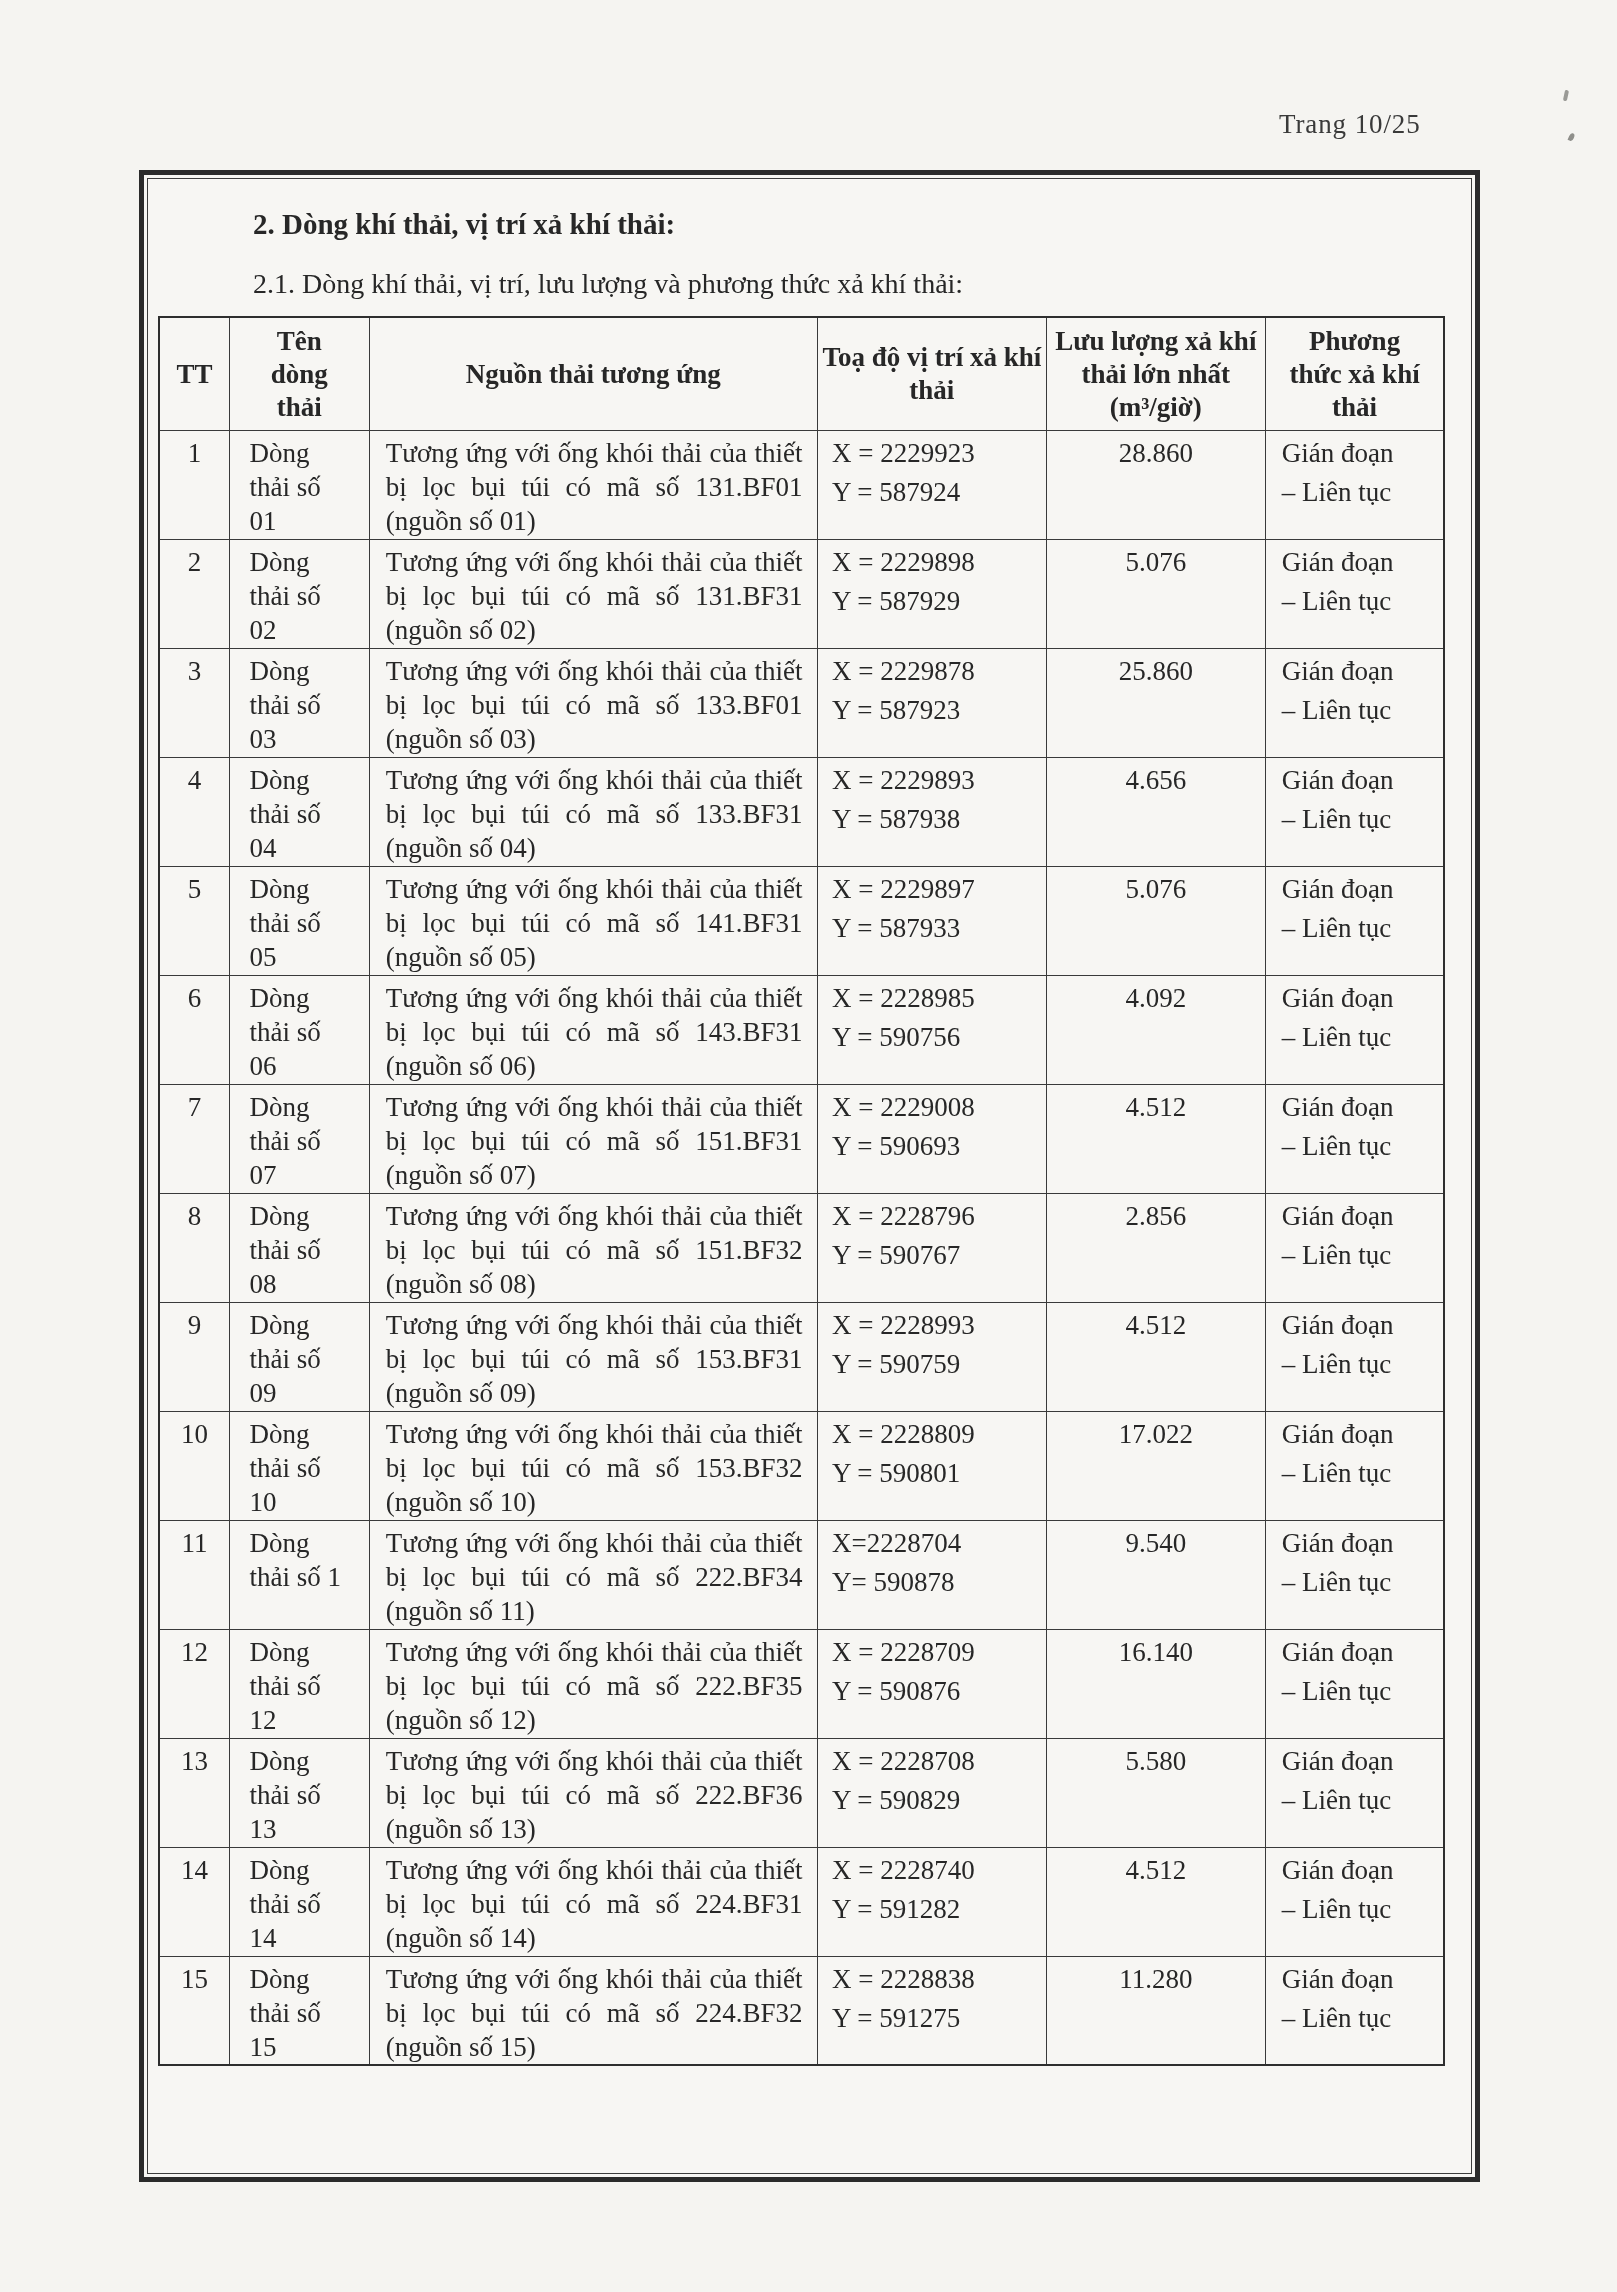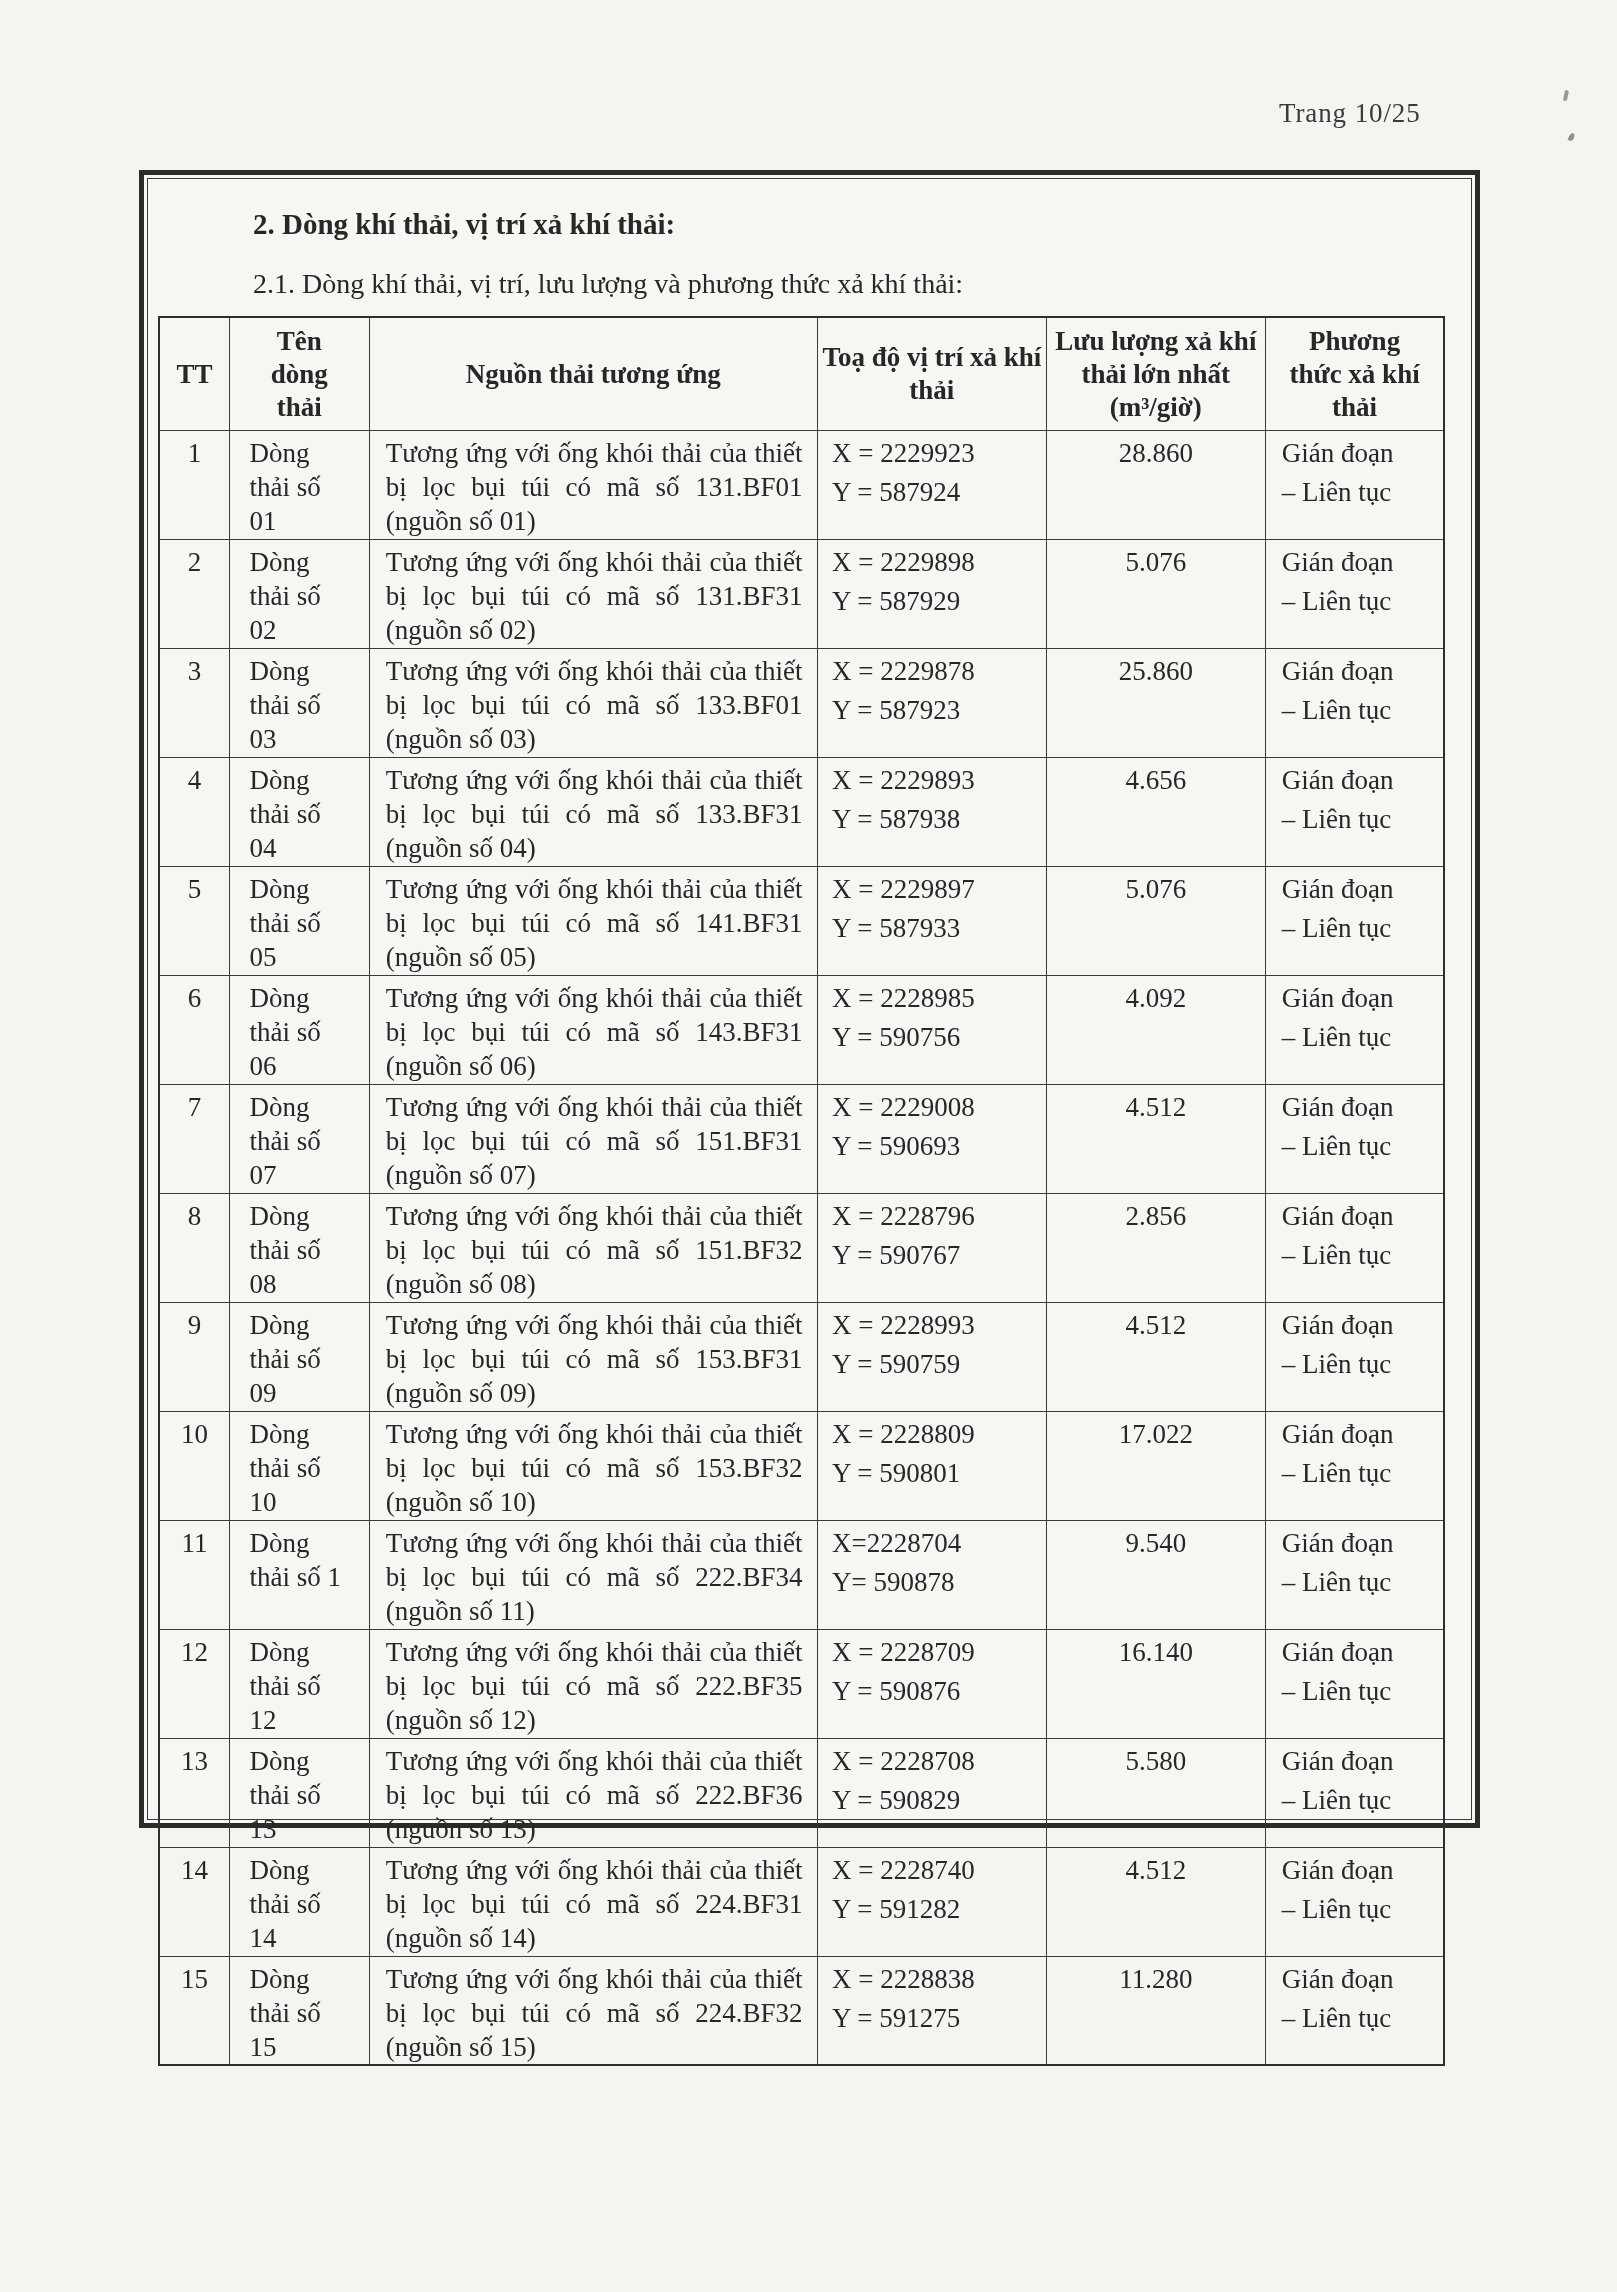--- a/index.html
+++ b/index.html
@@ -4,28 +4,28 @@
 <style>
   html,body{margin:0;padding:0;}
   body{
     width:1617px;height:2293px;position:relative;
     background:#f5f4f1;
     font-family:"Liberation Serif","DejaVu Serif",serif;
     color:#272727;
     overflow:hidden;
   }
   .page-number{
-    position:absolute;top:97px;left:1279px;
+    position:absolute;top:108px;left:1279px;
     font-size:27px;line-height:32px;color:#3a3a3a;
     letter-spacing:0.9px;
   }
   .speck1{position:absolute;left:1564px;top:90px;width:3.6px;height:10.7px;background:#9a9a96;border-radius:1.8px;transform:rotate(12deg);}
   .speck2{position:absolute;left:1569px;top:133px;width:4.5px;height:8px;background:#8f8f8b;border-radius:50% 50% 50% 0;transform:rotate(25deg);}
   .frame{
-    position:absolute;left:139px;top:170px;width:1341px;height:1658px;
+    position:absolute;left:139px;top:170px;width:1341px;height:2012px;
     border:5.4px solid #2b2b2b;box-sizing:border-box;background:#f7f6f3;
   }
   .frame-inner{
     position:absolute;inset:2.7px;border:1.8px solid #3c3c3c;
   }
   .content{position:absolute;inset:0;}
   .section-heading{
     font-size:29px;font-weight:bold;line-height:38px;
     margin:30px 0 0 109px;
   }

